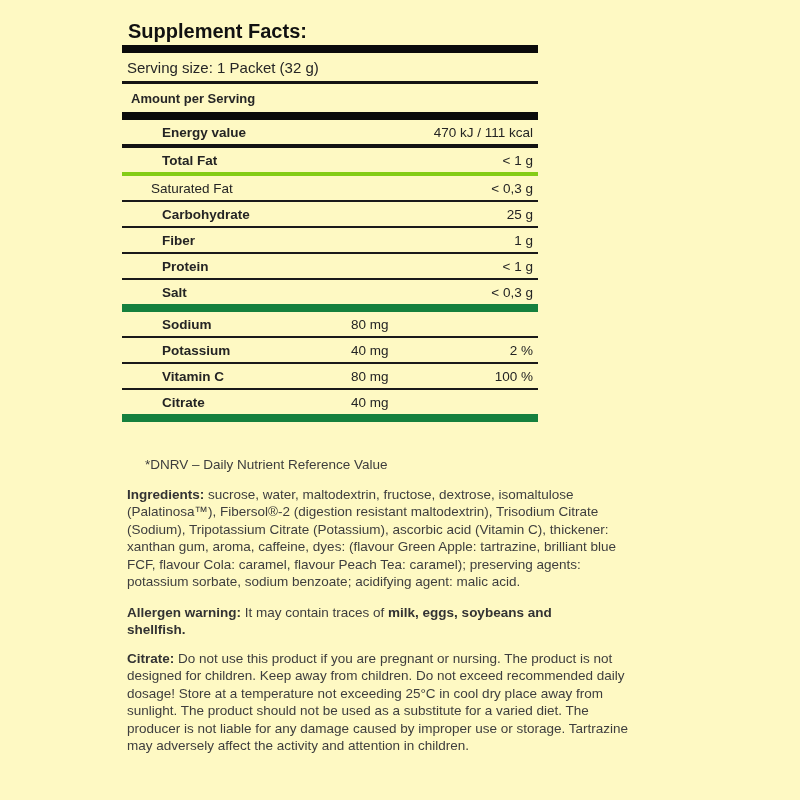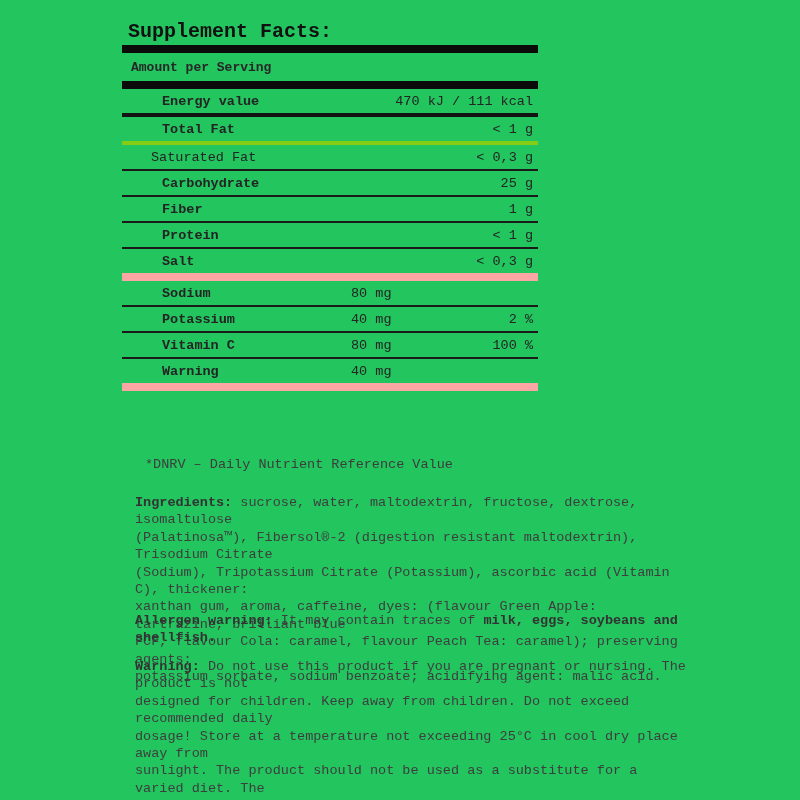--- a/index.html
+++ b/index.html
@@ -7,23 +7,22 @@
     padding: 0;
     width: 800px;
     height: 800px;
     background: #ffffff;
     font-family: "Liberation Sans", "DejaVu Sans", sans-serif;
   }
   .canvas {
     position: relative;
     width: 800px;
     height: 800px;
-    background: #22c55e;
+    background: #fef9c3;
     overflow: hidden;
-    font-family: Liberation Mono, monospace;
   }
   
   .facts {
     position: absolute;
     left: 122px;
     top: 18px;
     width: 416px;
     color: #222222;
   }
   .facts-title {
@@ -78,52 +77,53 @@
     white-space: nowrap;
   }
   .row .pval {
     width: 72px;
     text-align: right;
     white-space: nowrap;
   }
   .s2 { border-bottom: 2px solid #1a1a1a; }
   .s3 { border-bottom: 4px solid #84cc16; gap: 20px; }
   .s4 { border-bottom: 4px solid #131313; }
-  .s8 { border-bottom: 8px solid #fca5a5; }
+  .s8 { border-bottom: 8px solid #15803d; }
   
   .footnote {
     position: absolute;
     left: 145px;
     top: 457px;
     font-size: 13.5px;
     color: #3d3d3d;
   }
   .para {
     position: absolute;
     left: 127px;
     width: 556px;
     font-size: 13.5px;
     line-height: 17.4px;
     color: #3e3e3e;
     white-space: pre-line;
-    margin: 8px;
+    margin: 0;
   }
   .para b { color: #333333; }
   .ingredients { top: 486px; }
   .allergen   { top: 604px; }
   .warning    { top: 650px; }
 </style>
 </head>
 <body>
 
 <div class="canvas">
 
   <div class="facts">
     <div class="facts-title">Supplement Facts:</div>
     <div class="bar"></div>
+    <div class="serving">Serving size: 1 Packet (32 g)</div>
     <div class="amount-header">Amount per Serving</div>
     <div class="bar"></div>
 
     <div class="row s4">
       <span class="nlabel">Energy value</span>
       <span class="rval">470 kJ / 111 kcal</span>
     </div>
     <div class="row s3">
       <span class="nlabel">Total Fat</span>
       <span class="rval">&lt; 1 g</span>
@@ -157,38 +157,38 @@
       <span class="nlabel flex1">Potassium</span>
       <span class="mval">40 mg</span>
       <span class="pval">2 %</span>
     </div>
     <div class="row s2">
       <span class="nlabel flex1">Vitamin C</span>
       <span class="mval">80 mg</span>
       <span class="pval">100 %</span>
     </div>
     <div class="row s8">
-      <span class="nlabel flex1">Warning</span>
+      <span class="nlabel flex1">Citrate</span>
       <span class="mval">40 mg</span>
       <span class="pval"></span>
     </div>
   </div>
 
   <div class="footnote">*DNRV – Daily Nutrient Reference Value</div>
 
   <p class="para ingredients"><b>Ingredients:</b><span> sucrose, water, maltodextrin, fructose, dextrose, isomaltulose
 (Palatinosa™), Fibersol®-2 (digestion resistant maltodextrin), Trisodium Citrate
 (Sodium), Tripotassium Citrate (Potassium), ascorbic acid (Vitamin C), thickener:
 xanthan gum, aroma, caffeine, dyes: (flavour Green Apple: tartrazine, brilliant blue
 FCF, flavour Cola: caramel, flavour Peach Tea: caramel); preserving agents:
 potassium sorbate, sodium benzoate; acidifying agent: malic acid.</span></p>
 
   <p class="para allergen"><b>Allergen warning:</b><span> It may contain traces of </span><b>milk, eggs, soybeans  and
 shellfish.</b></p>
 
-  <p class="para warning"><b>Warning:</b><span> Do not use this product if you are pregnant or nursing. The product is not
+  <p class="para warning"><b>Citrate:</b><span> Do not use this product if you are pregnant or nursing. The product is not
 designed for children. Keep away from children. Do not exceed recommended daily
 dosage! Store at a temperature not exceeding 25°C in cool dry place away from
 sunlight. The product should not be used as a substitute for a varied diet. The
 producer is not liable for any damage caused by improper use or storage. Tartrazine
 may adversely affect the activity and attention in children.</span></p>
 
 </div>
 
 </body></html>

